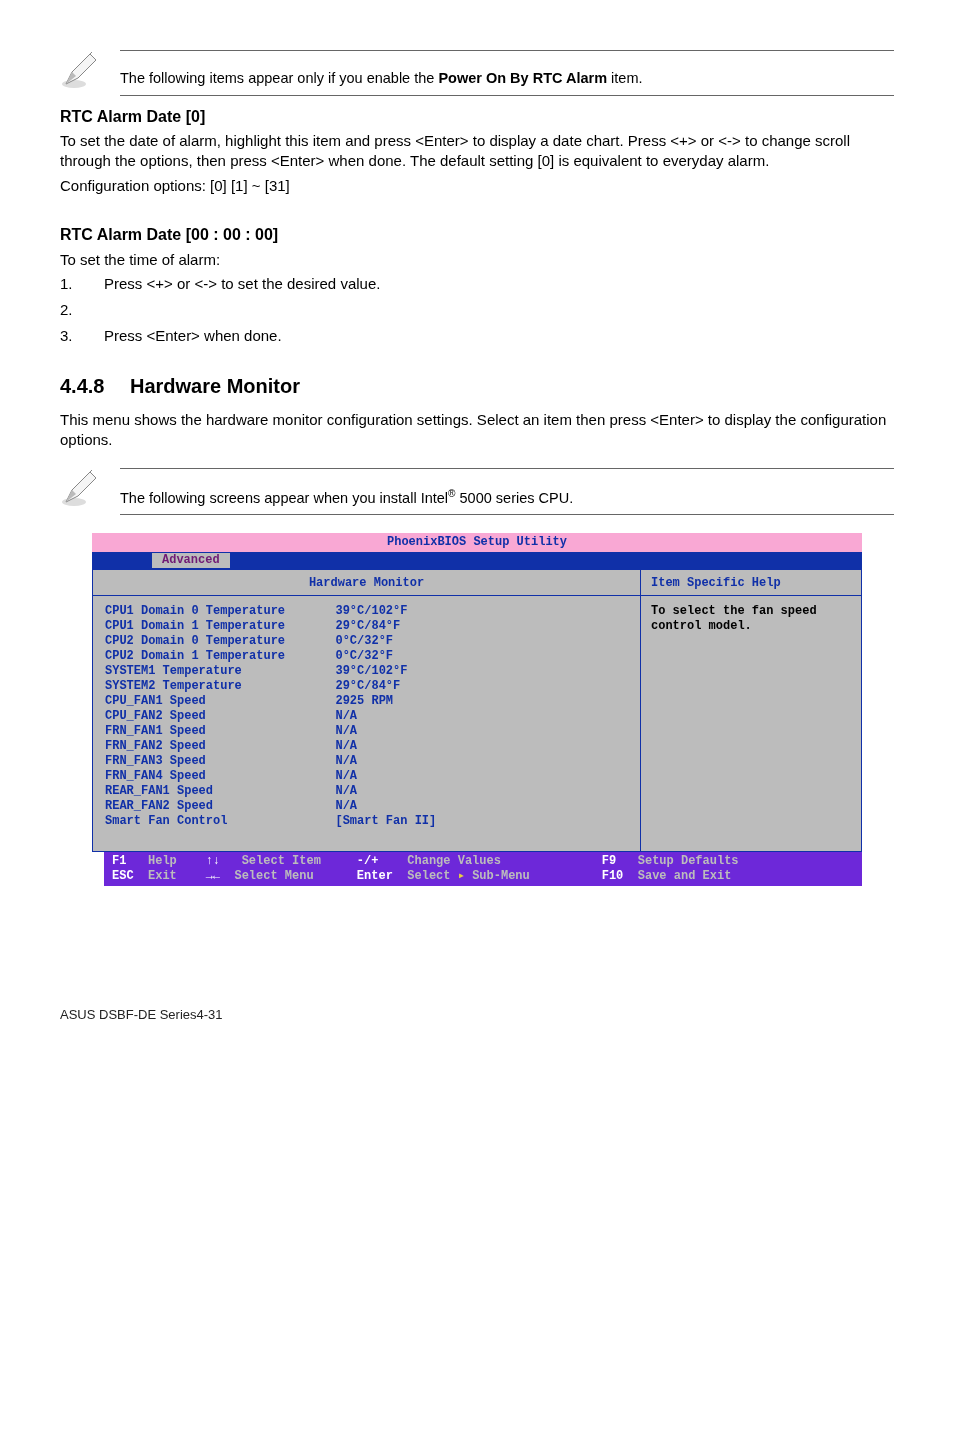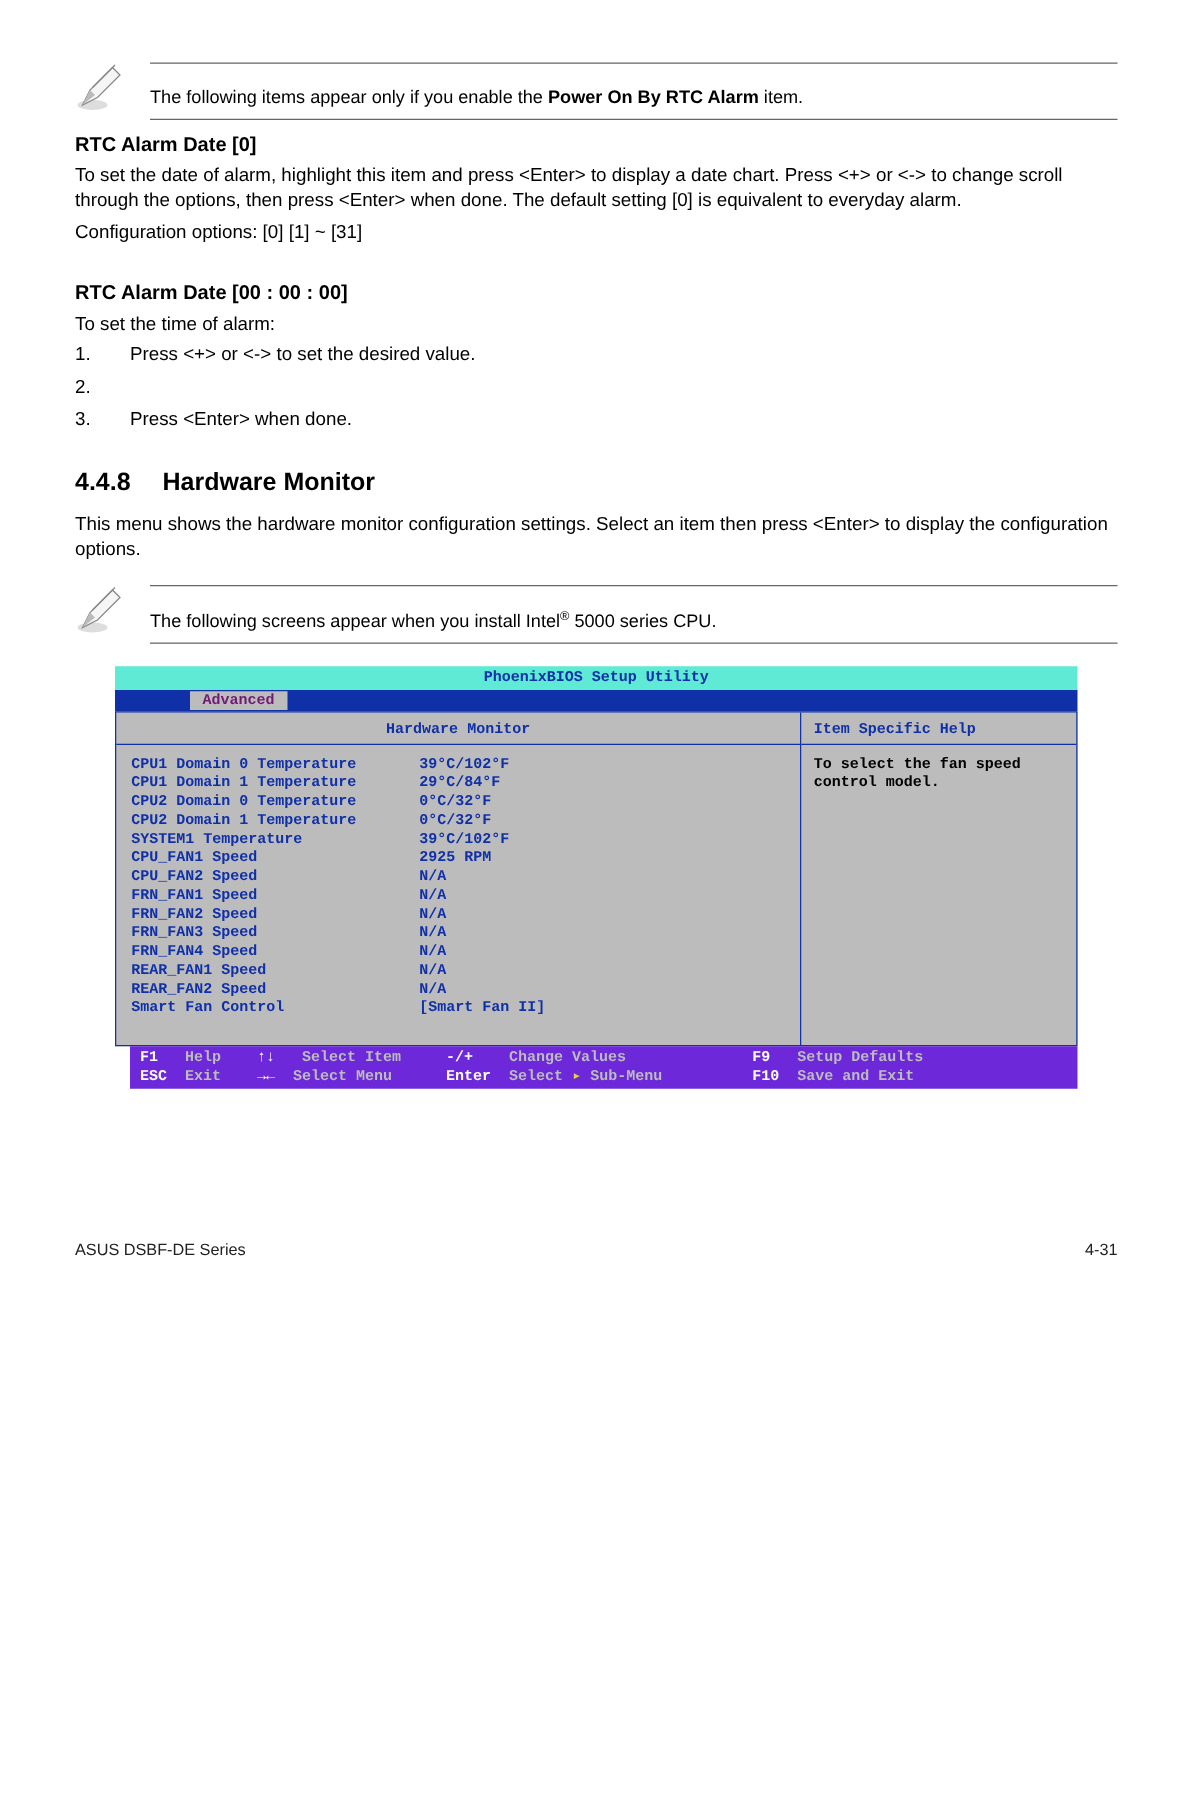--- a/index.html
+++ b/index.html
@@ -63,21 +63,21 @@
   
   .bios-wrap {
     width: 770px;
     margin: 18px auto 0 auto;
     font-family: "Courier New", monospace;
     font-size: 12px;
     font-weight: bold;
     line-height: 1.25;
   }
   .bios-title {
-    background: #5eead4;
+    background: #f9a8d4;
     color: #1030a8;
     text-align: center;
     padding: 2px 0;
   }
   .bios-tabbar {
     background: #1030a8;
     color: #bcbcbc;
     padding: 1px 0;
     display: flex;
   }
@@ -126,21 +126,20 @@
     gap: 0;
     flex-wrap: wrap;
     margin-left: 12px;
   }
   .bios-footer .fk { color: #fff; }
   .bios-footer .grp { display:inline-block; width: 33%; white-space: pre; }
   .yellow { color: #e8d040; }
 
   .page-footer {
     display: flex;
-    justify-content: space-between;
     font-size: 13px;
     color: #222;
     margin-top: 120px;
     border-top: 0;
   }
 </style>
 </head>
 <body>
 
 <div class="note-row">
@@ -208,20 +207,21 @@
   </div>
   <div class="bios-body">
     <div class="bios-left">
       <div class="bios-panel-title">Hardware Monitor</div>
       <div class="bios-content" id="bios-content">
           <div class="bios-row">CPU1 Domain 0 Temperature       39°C/102°F</div>
           <div class="bios-row">CPU1 Domain 1 Temperature       29°C/84°F</div>
           <div class="bios-row">CPU2 Domain 0 Temperature       0°C/32°F</div>
           <div class="bios-row">CPU2 Domain 1 Temperature       0°C/32°F</div>
           <div class="bios-row">SYSTEM1 Temperature             39°C/102°F</div>
+          <div class="bios-row">SYSTEM2 Temperature             29°C/84°F</div>
           <div class="bios-row">CPU_FAN1 Speed                  2925 RPM</div>
           <div class="bios-row">CPU_FAN2 Speed                  N/A</div>
           <div class="bios-row">FRN_FAN1 Speed                  N/A</div>
           <div class="bios-row">FRN_FAN2 Speed                  N/A</div>
           <div class="bios-row">FRN_FAN3 Speed                  N/A</div>
           <div class="bios-row">FRN_FAN4 Speed                  N/A</div>
           <div class="bios-row">REAR_FAN1 Speed                 N/A</div>
           <div class="bios-row">REAR_FAN2 Speed                 N/A</div>
           <div class="bios-row">Smart Fan Control               [Smart Fan II]</div>
         </div>

